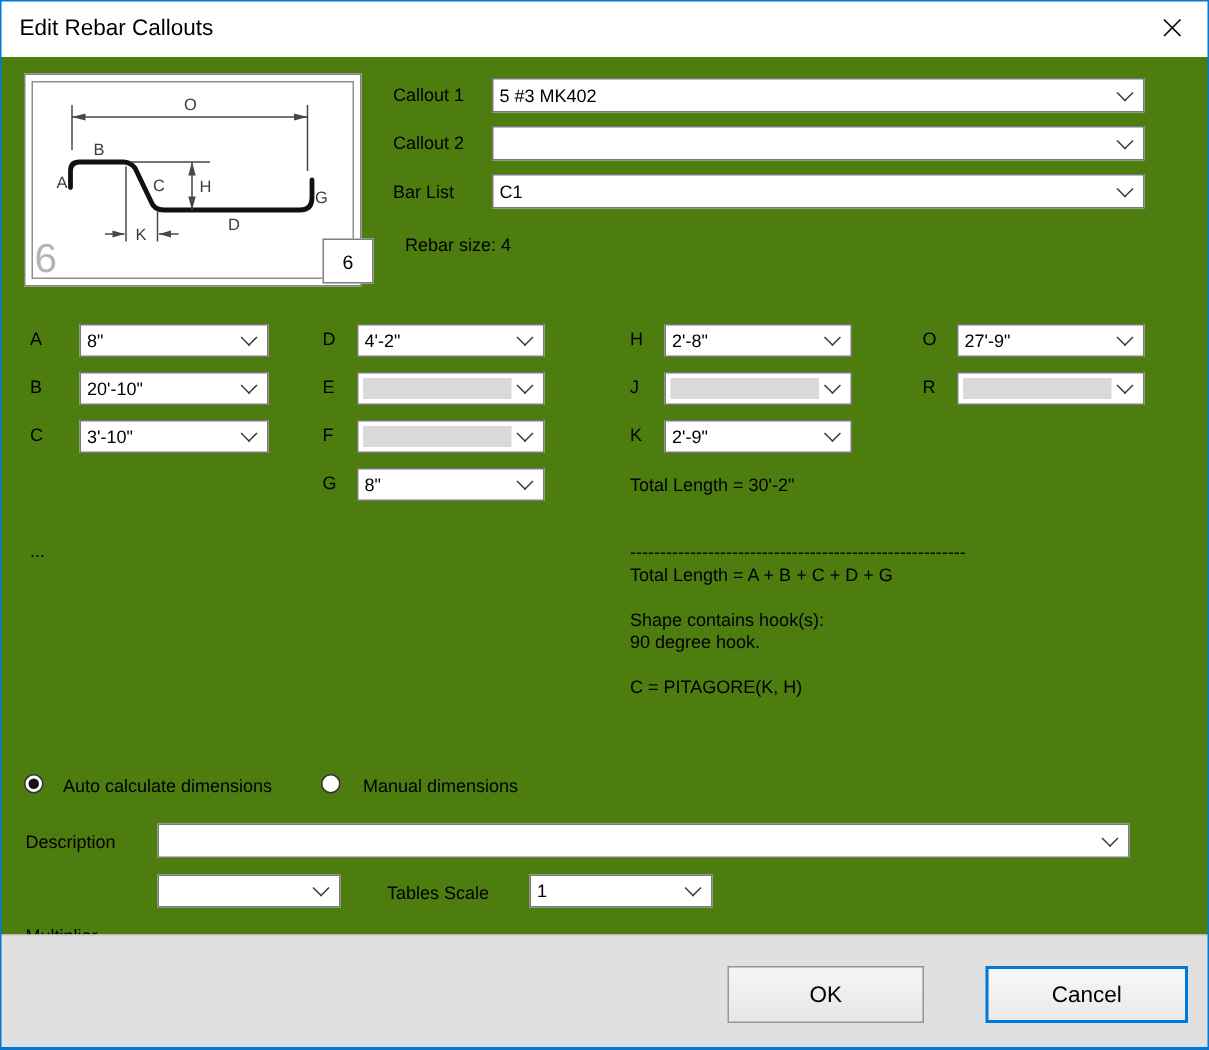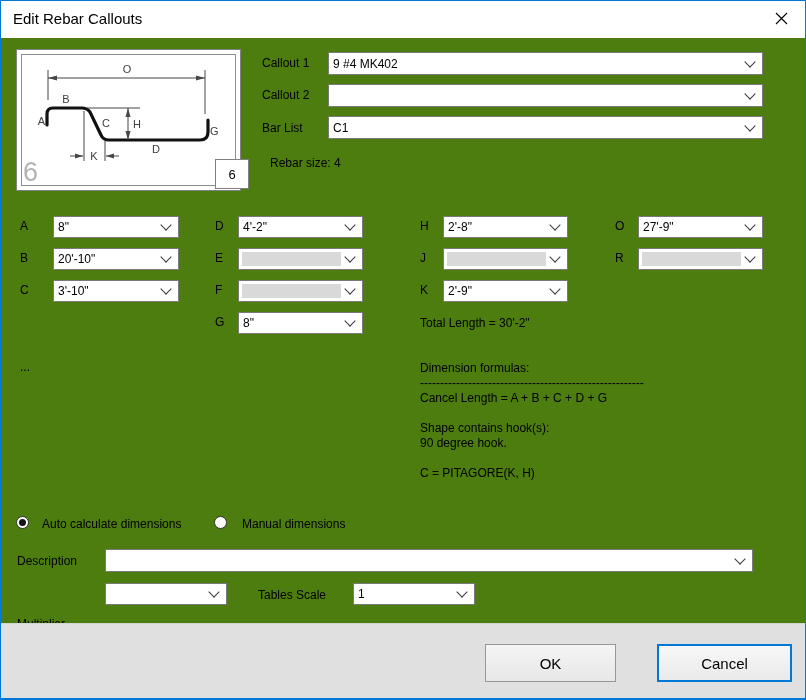--- a/index.html
+++ b/index.html
@@ -95,21 +95,21 @@
         <text x="139" y="103" text-anchor="middle">D</text>
         <text x="193" y="85" text-anchor="start">G</text>
       </g>
       <text x="6" y="131" font-family="Liberation Sans, sans-serif" font-size="27" fill="#b3b3b3">6</text>
     </svg>
   </div>
   <div class="sizebox">6</div>
 
   <div class="lbl" style="left:262px; top:56px;">Callout 1</div>
   <div class="combo" style="left:328px; top:52px; width:435px; height:23px;">
-    <span class="cval">9 #4 MK402</span>
+    <span class="cval">5 #3 MK402</span>
     <span class="chev"></span>
   </div>
 
   <div class="lbl" style="left:262px; top:88px;">Callout 2</div>
   <div class="combo" style="left:328px; top:84px; width:435px; height:23px;">
     <span class="cval"></span>
     <span class="chev"></span>
   </div>
 
   <div class="lbl" style="left:262px; top:121px;">Bar List</div>
@@ -186,23 +186,22 @@
     <span class="fill"></span>
     <span class="cval"></span>
     <span class="chev"></span>
   </div>
 
   <div class="lbl" style="left:420px; top:316px;">Total Length = 30'-2"</div>
 
   <div class="lbl" style="left:20px; top:360px;">...</div>
 
   <div class="formulas">
-    <div class="fline">Dimension formulas:</div>
     <div class="fline">--------------------------------------------------------</div>
-    <div class="fline">Cancel Length = A + B + C + D + G</div>
+    <div class="fline">Total Length = A + B + C + D + G</div>
     <div class="fline"></div>
     <div class="fline">Shape contains hook(s):</div>
     <div class="fline">90 degree hook.</div>
     <div class="fline"></div>
     <div class="fline">C = PITAGORE(K, H)</div>
   </div>
 
   <div class="radio checked" style="left:16px; top:516px;"></div>
   <div class="lbl" style="left:42px; top:517px;">Auto calculate dimensions</div>
   <div class="radio" style="left:214px; top:516px;"></div>

